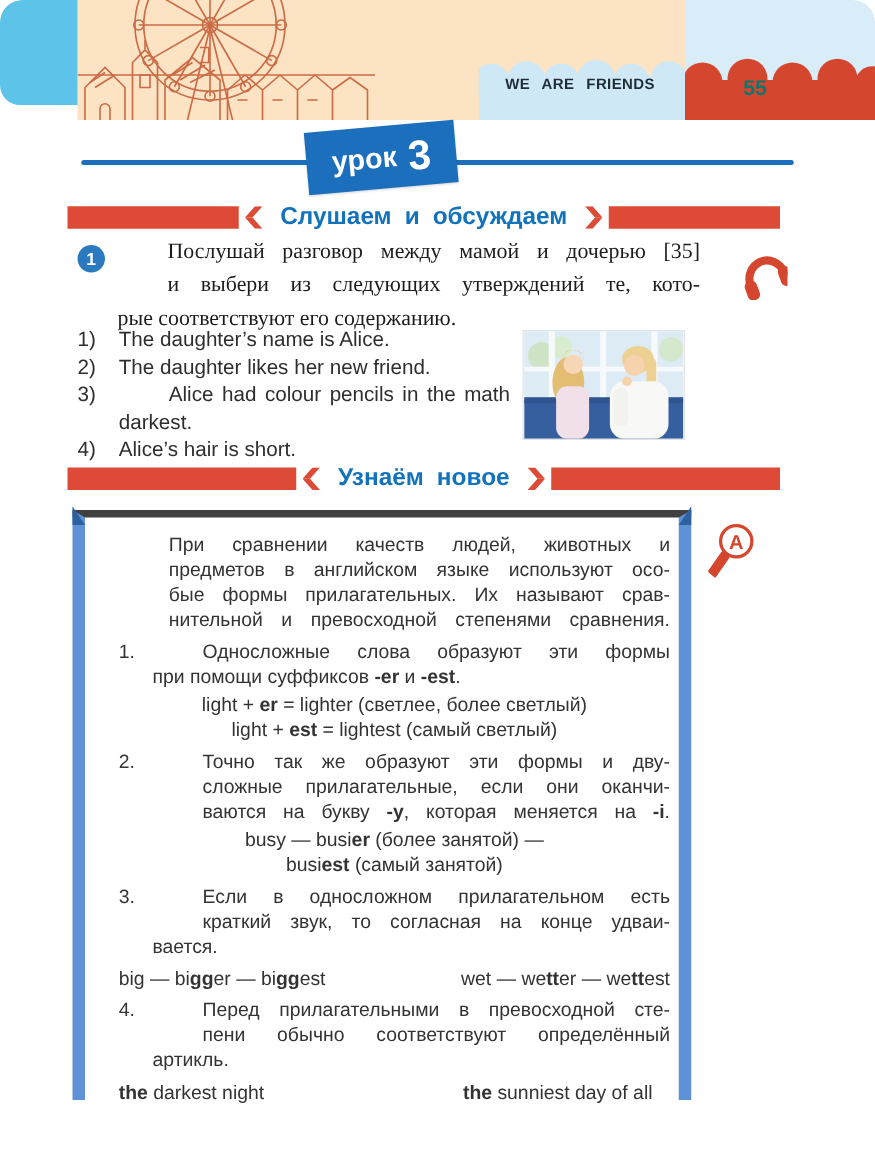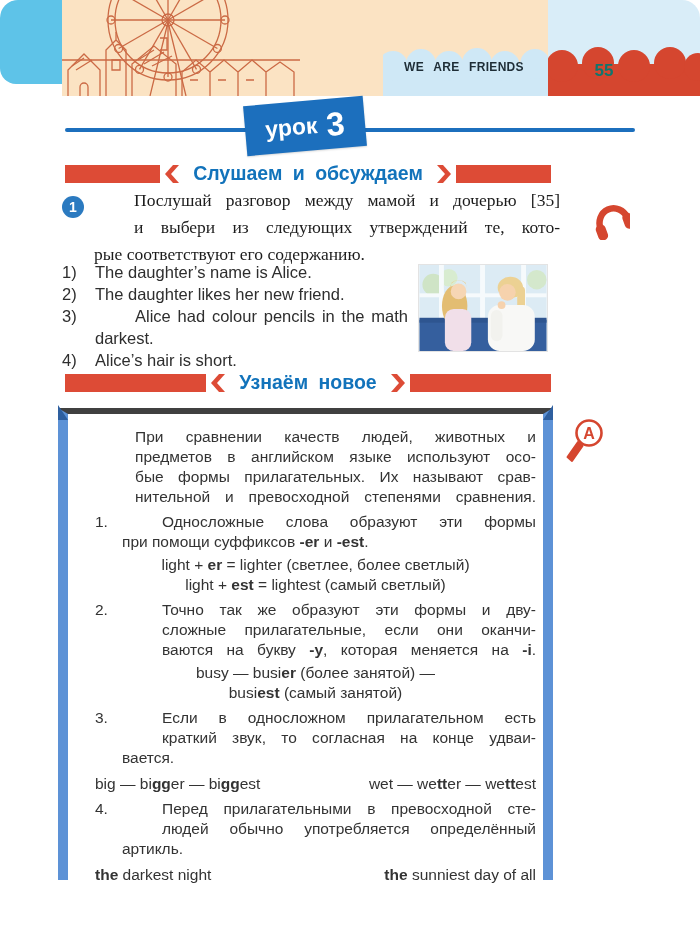--- a/index.html
+++ b/index.html
@@ -23,21 +23,21 @@
   .hdr-page  { position:absolute; left:578px; top:61px; width:52px; text-align:center;
                font-size:17px; font-weight:700; color:#0f766e; }
   
   .lesson-line { position:absolute; left:65px; top:128px; width:570px; height:4px; background:#1c6fbd; border-radius:2px; }
   .lesson-banner { position:absolute; left:245px; top:101px; width:120px; height:50px; background:#1c6fbd;
                    transform:rotate(-5deg); display:flex; align-items:center; justify-content:center; gap:9px;
                    color:#fff; box-shadow:0 1px 2px rgba(0,0,0,.15); }
   .lesson-banner .w { font-size:23px; font-weight:700; }
   .lesson-banner .n { font-size:33px; font-weight:700; line-height:33px; }
   
-  .sec-bar { position:absolute; left:65px; width:486px; height:18px; display:flex; align-items:stretch; }
+  .sec-bar { position:absolute; left:54px; width:570px; height:18px; display:flex; align-items:stretch; }
   .sec-bar .seg { flex:1; background:#dd4b36; height:18px; }
   .sec-bar .chev { width:14px; height:18px; margin:0 5px; flex:0 0 auto; }
   .sec-bar .ttl { padding:0 9px; font-size:19.5px; font-weight:700; color:#1273bb;
                   line-height:18px; word-spacing:5px; white-space:nowrap; position:relative; top:-1px; }
   .bar-listen { top:165px; }
   .bar-learn  { top:374px; }
   
   .ex-circle { position:absolute; left:62px; top:196px; width:22px; height:22px; border-radius:50%;
                background:#2b7ac0; color:#fff; font-size:14px; font-weight:700;
                display:flex; align-items:center; justify-content:center; }
@@ -62,21 +62,21 @@
                   border-bottom:15px solid #2e5f9f; border-left:10px solid transparent; }
   .gpara { margin-bottom:5px; }
   .gitem { display:flex; margin-top:5px; }
   .gnum { flex:0 0 27px; }
   .gtext { flex:1; }
   .line { display:block; }
   .line:empty { display:none; }
   .j { text-align:justify; text-align-last:justify;margin-left:40px; }
   .center { text-align:center; margin:3px 0; }
   .pair { display:flex; justify-content:space-between; margin-top:6px; margin-bottom:2px; }
-  .pair .pr { }
+  .pair .pr { margin-right:14px; }
   b { font-weight:700; }
 </style>
 </head>
 <body>
 
 <div class="page">
 
   <div class="header">
     <div class="hdr-peach"></div>
     <div class="hdr-right"></div>
@@ -302,21 +302,21 @@
     </div>
     <div class="pair">
       <span class="pl">big — bi<b>gg</b>er — bi<b>gg</b>est</span>
       <span class="pr0">wet — we<b>tt</b>er — we<b>tt</b>est</span>
     </div>
 
     <div class="gitem">
       <span class="gnum">4.</span>
       <span class="gtext">
         <span class="line j">Перед прилагательными в превосходной сте-</span>
-        <span class="line j">людей обычно употребляется определённый</span>
+        <span class="line j">пени обычно соответствуют определённый</span>
         <span class="line">артикль.</span>
       </span>
     </div>
     <div class="pair">
       <span class="pl"><b>the</b> darkest night</span>
       <span class="pr"><b>the</b> sunniest day of all</span>
     </div>
   </div>
 
 </div>

